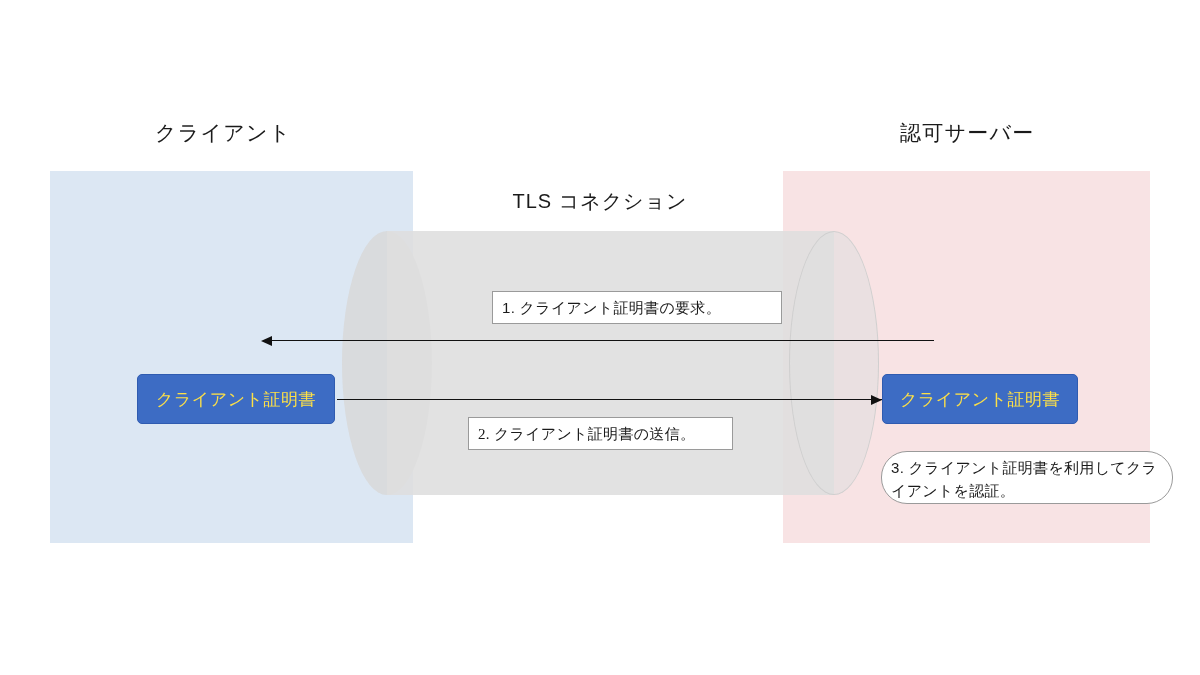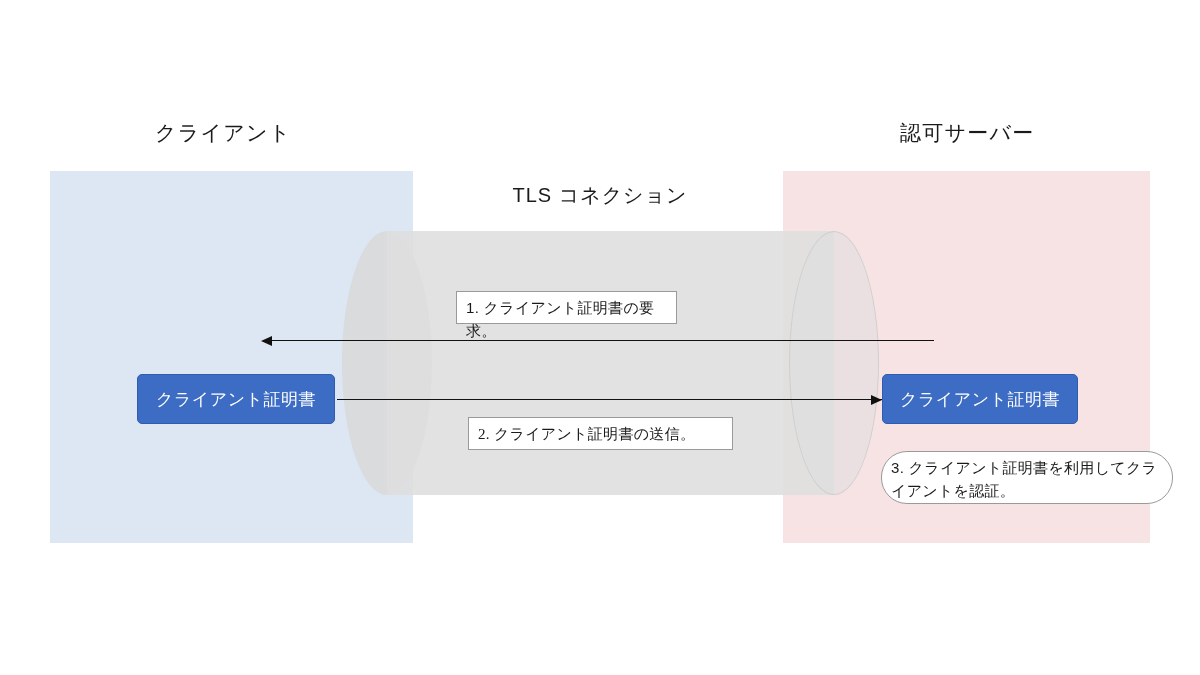--- a/index.html
+++ b/index.html
@@ -70,36 +70,36 @@
   #cyl-cap-right {
     left: 789px;
     background: rgba(222, 222, 222, 0.55);
     border: 1px solid rgba(205, 205, 205, 0.9);
     box-sizing: border-box;
   }
 
   .tls-label {
     position: absolute;
     left: 0;
-    top: 182px;
+    top: 188px;
     width: 1200px;
     text-align: center;
     font-size: 20px;
     color: #1a1a1a;
     letter-spacing: 0.05em;
   }
 
   
   .cert-box {
     position: absolute;
     height: 50px;
     background: #3d6cc4;
     border: 1px solid #2f5bb0;
     border-radius: 5px;
-    color: #ffffff;
+    color: #fde047;
     font-size: 17px;
     letter-spacing: 0.03em;
     display: flex;
     align-items: center;
     justify-content: center;
     box-sizing: border-box;
   }
   #cert-box-client { left: 137px; top: 374px; width: 198px; }
   #cert-box-server { left: 882px; top: 374px; width: 196px; }
 
@@ -134,21 +134,21 @@
     position: absolute;
     background: #ffffff;
     border: 1px solid #9a9a9a;
     color: #1a1a1a;
     font-size: 15px;
     letter-spacing: 0.02em;
     box-sizing: border-box;
     padding: 5px 9px;
     line-height: 1.5;
   }
-  #callout-1 { left: 456px; top: 291px; width: 221px; height: 33px; }
+  #callout-1 { left: 492px; top: 291px; width: 290px; height: 33px; }
   #callout-2 { left: 468px; top: 417px; width: 265px; height: 33px; font-family: Liberation Serif, serif; }
   #callout-3 { left: 881px; top: 451px; width: 292px; height: 53px; border-radius: 26px; }
 </style>
 </head>
 <body>
 
 <div class="canvas">
 
   <div class="panel" id="client-panel"></div>
   <div class="panel" id="server-panel"></div>

